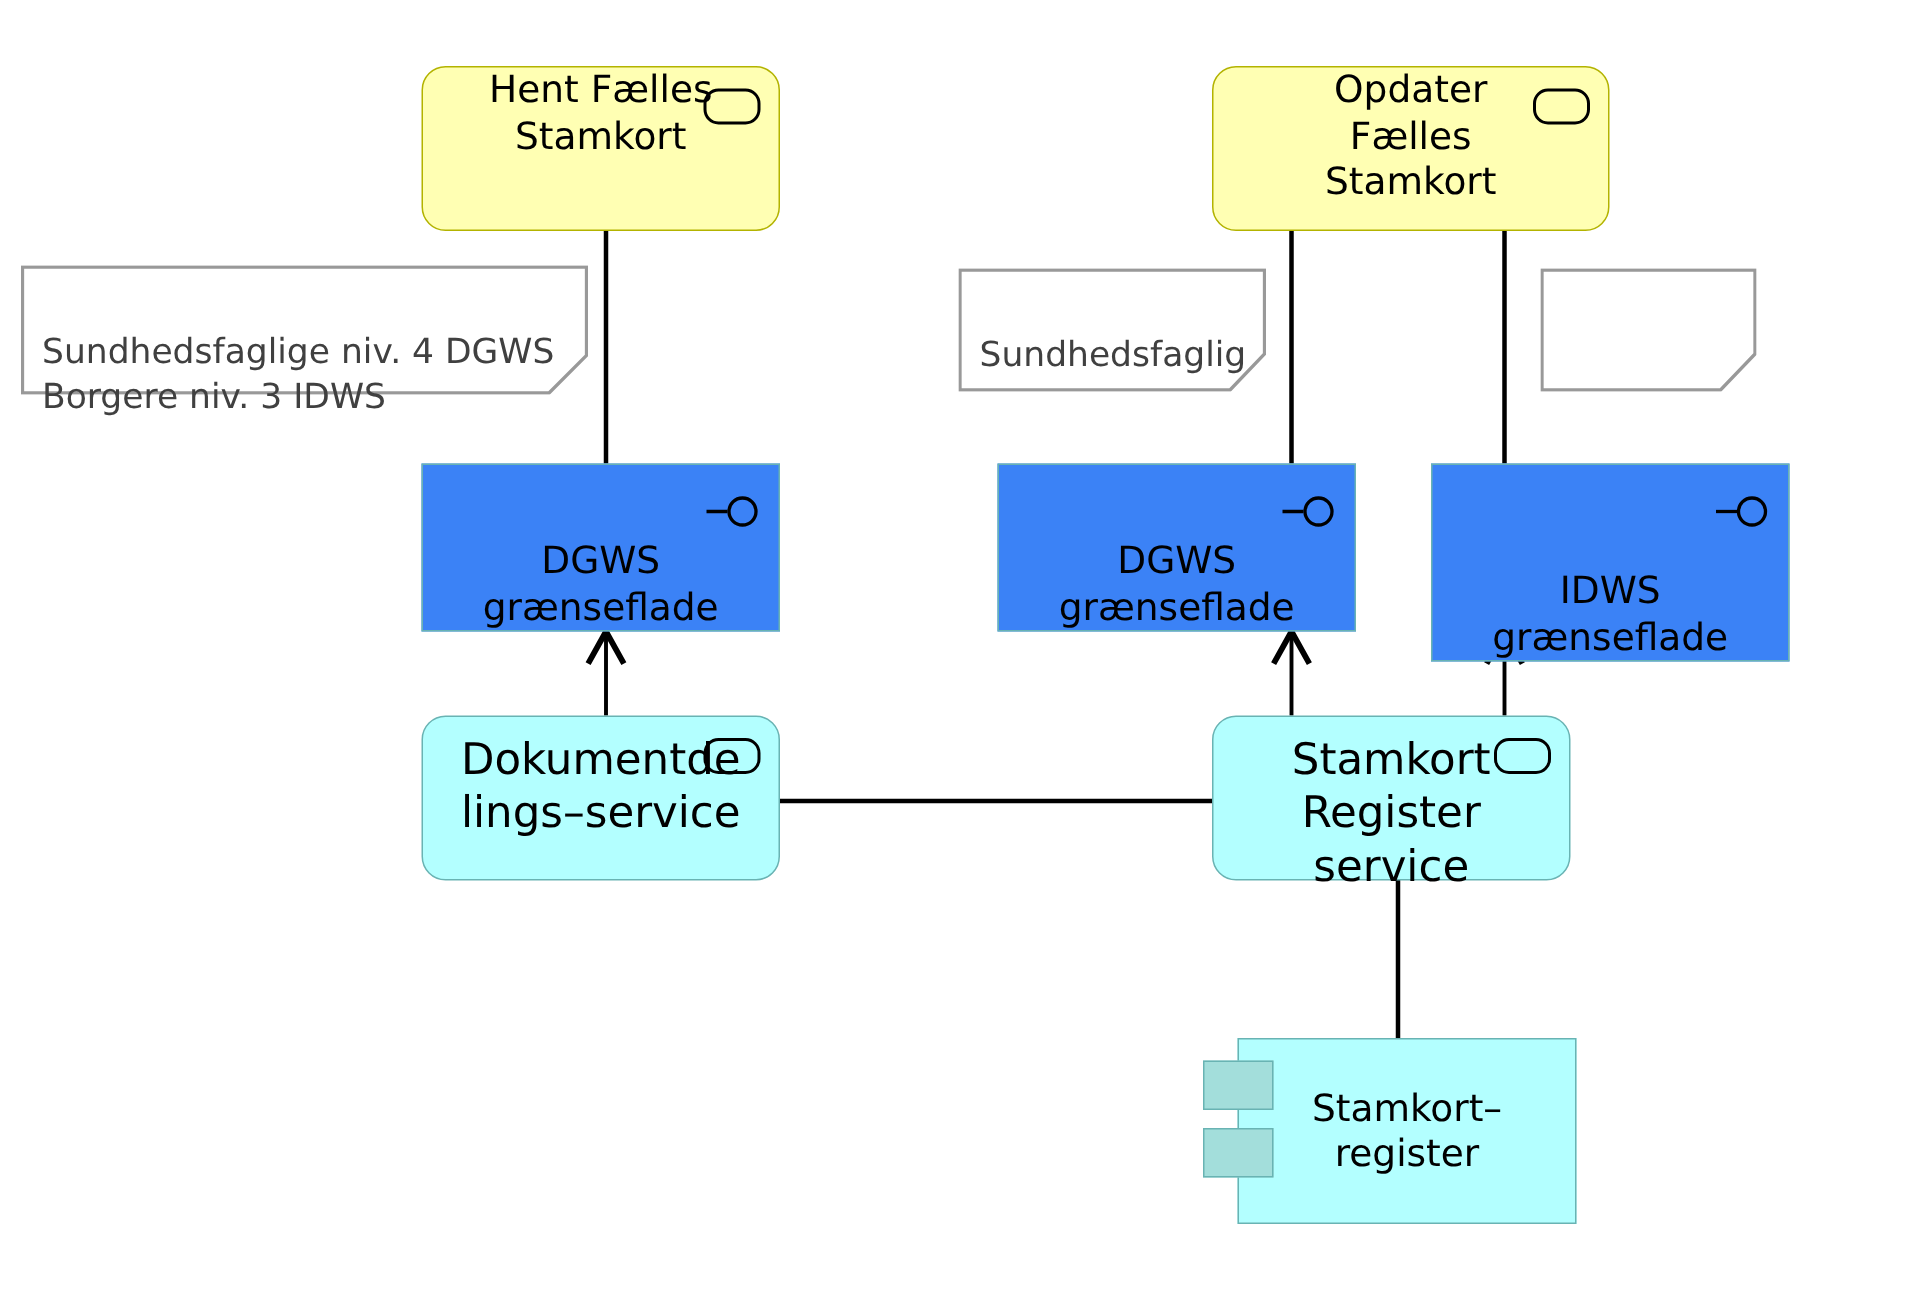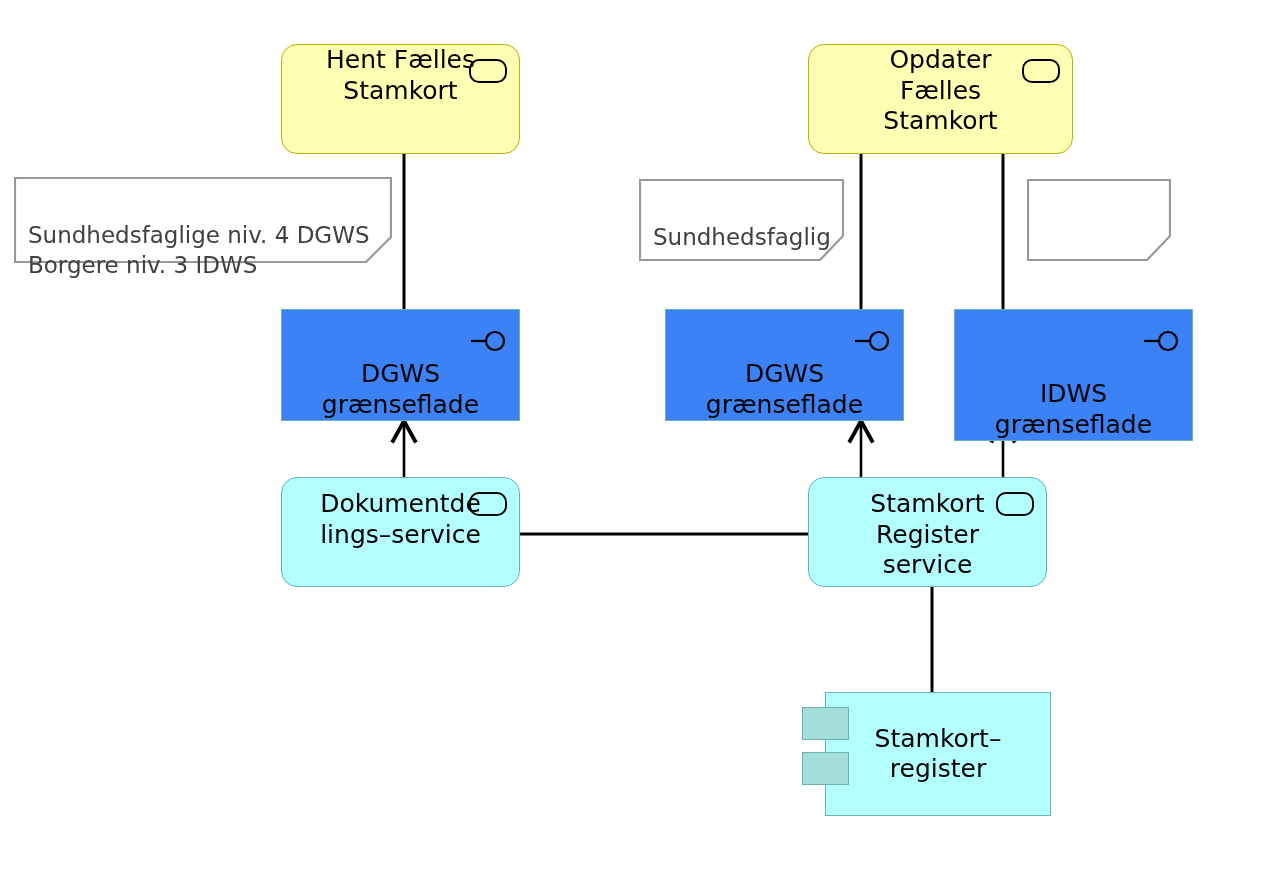--- a/index.html
+++ b/index.html
@@ -52,21 +52,21 @@
     border-radius: 16px;
     font-size: 25px;
     align-items: flex-start;
   }
 
   
   .svc-app {
     background: #b3ffff;
     border: 1.6px solid #69b3b3;
     border-radius: 16px;
-    font-size: 25px;
+    font-size: 29px;
     align-items: flex-start;
     padding-top: 11px;
   }
 
   
   .iface {
     background: #3b82f6;
     border: 1.6px solid #69b3b3;
     border-radius: 0;
     font-size: 25px;

